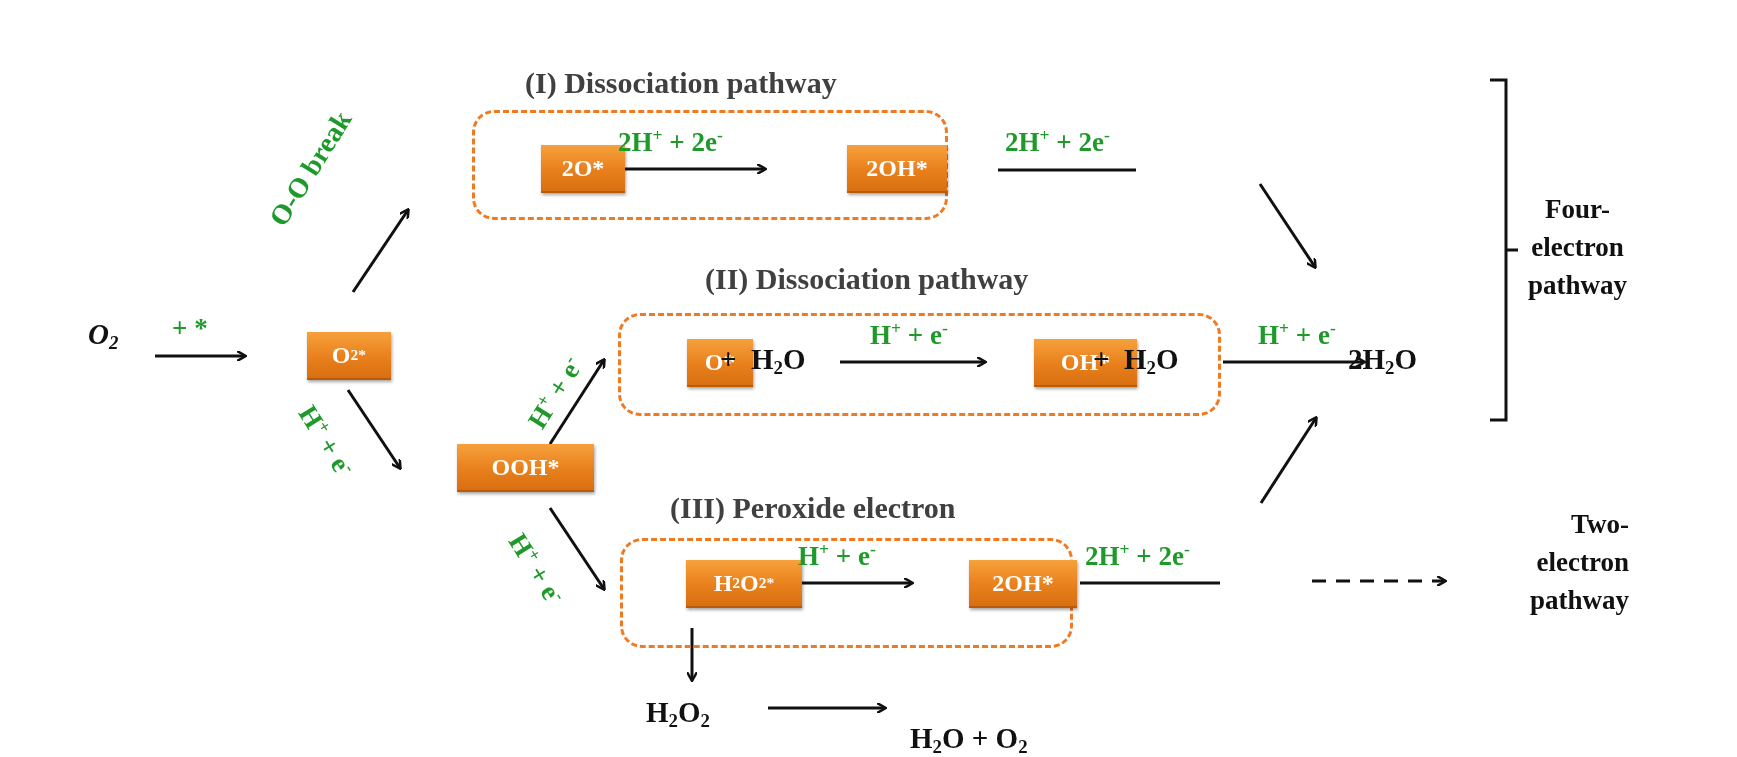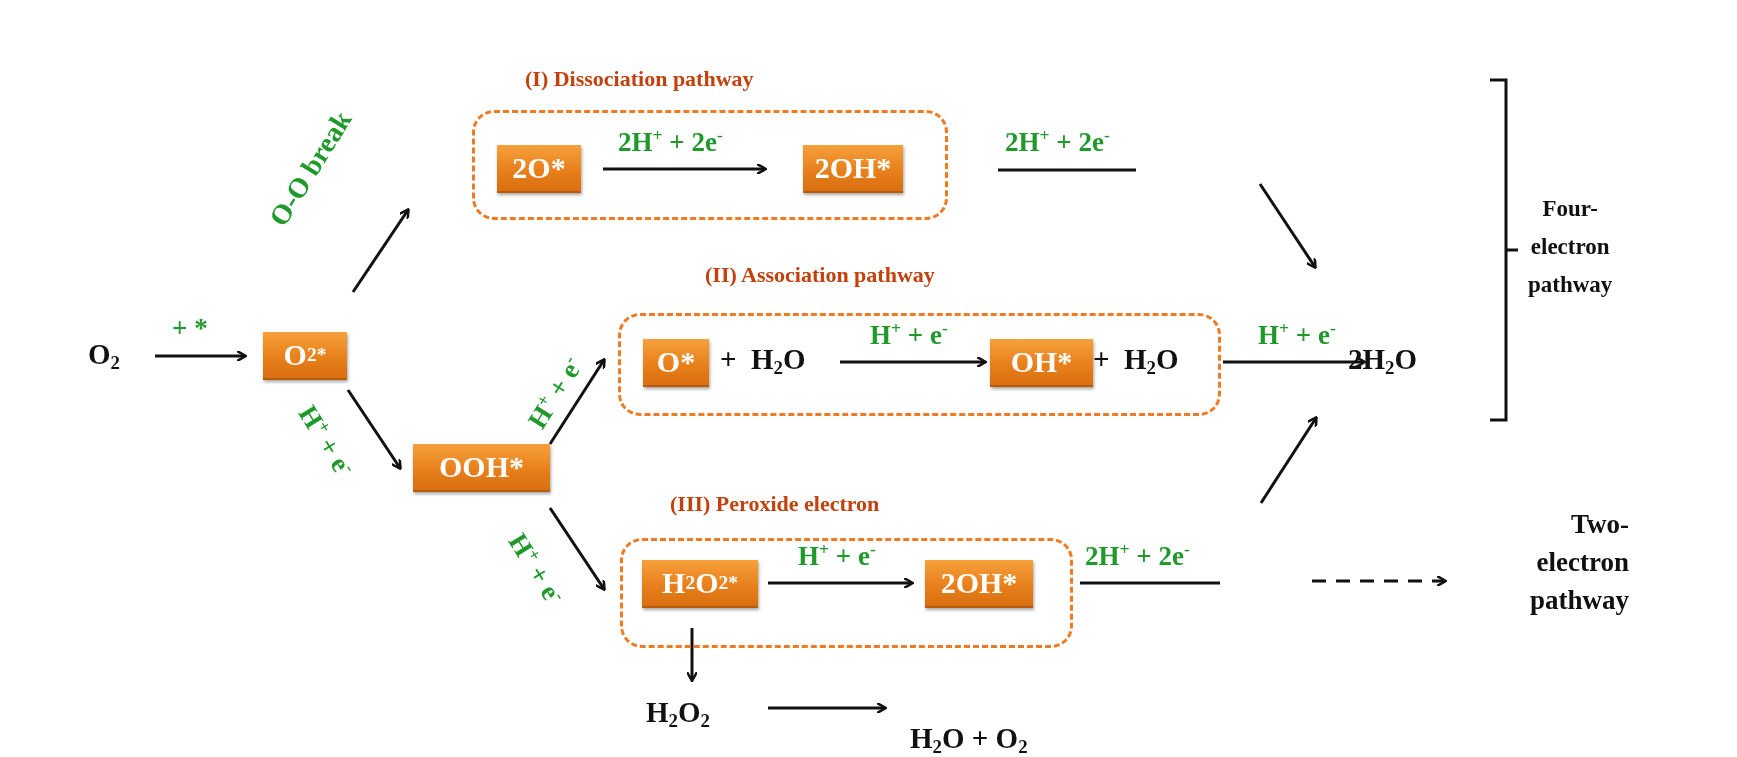--- a/index.html
+++ b/index.html
@@ -1,24 +1,24 @@
 <!DOCTYPE html>
 <html><head>
 <meta charset="utf-8">
 <style>
   html, body { margin: 0; padding: 0; background: #ffffff; }
   body { width: 1737px; height: 757px; position: relative; overflow: hidden;
          font-family: "Liberation Serif", "DejaVu Serif", serif; font-weight: bold; color: #111; }
   .abs { position: absolute; white-space: nowrap; }
   .black { color: #111; font-size: 29px; }
   .green { color: #1f9a2a; font-size: 27px; }
-  .title { color: #c2410c; font-size: 22px; }
+  .title { color: #404040; font-size: 30px; }
   .box { position: absolute; height: 46px; background: linear-gradient(#f6a13c, #e8801c 55%, #d96f10);
          border-bottom: 2px solid #b85c0c; box-shadow: 1px 2px 3px rgba(0,0,0,0.35);
-         color: #fff; font-size: 30px; display: flex; align-items: center; justify-content: center; }
+         color: #fff; font-size: 24px; display: flex; align-items: center; justify-content: center; margin-left: 44px; }
   .dash { position: absolute; border: 3px dashed #f07a22; border-radius: 22px; }
   sub { font-size: 0.65em; vertical-align: -0.25em; line-height: 0; }
   sup { font-size: 0.65em; vertical-align: 0.55em; line-height: 0; }
   svg#arrows { position: absolute; left: 0; top: 0; }
 </style>
 </head>
 <body>
 
 <svg id="arrows" width="1737" height="757" viewBox="0 0 1737 757">
   <defs>
@@ -41,28 +41,28 @@
     <line x1="768" y1="583" x2="912" y2="583" marker-end="url(#ah)"></line>
     <line x1="1080" y1="583" x2="1220" y2="583"></line>
     <line x1="692" y1="628" x2="692" y2="680" marker-end="url(#ah)"></line>
     <line x1="768" y1="708" x2="885" y2="708" marker-end="url(#ah)"></line>
     <line x1="1312" y1="581" x2="1445" y2="581" stroke-dasharray="14,10" marker-end="url(#ah)"></line>
     <path d="M1490,80 L1506,80 L1506,420 L1490,420 M1506,250 L1518,250"></path>
   </g>
 </svg>
 
 <div class="abs title" style="left:525px;top:66px;">(I)  Dissociation pathway</div>
-<div class="abs title" style="left:705px;top:262px;">(II)  Association pathway</div>
+<div class="abs title" style="left:705px;top:262px;">(II)  Dissociation pathway</div>
 <div class="abs title" style="left:670px;top:491px;">(III) Peroxide electron</div>
 
 <div class="dash" style="left:472px;top:110px;width:470px;height:104px;"></div>
 <div class="dash" style="left:618px;top:313px;width:597px;height:97px;"></div>
 <div class="dash" style="left:620px;top:538px;width:447px;height:104px;"></div>
 
-<div class="abs black" style="left:88px;top:338px;"><span>O</span><sub>2</sub></div>
+<div class="abs black" style="left:88px;top:318px;font-style:italic;"><span>O</span><sub>2</sub></div>
 <div class="abs green" style="left:172px;top:313px;">+ *</div>
 
 <div class="box" style="left:263px;top:332px;width:84px;">
     <span>O</span>
     <sub>2</sub>
     <sup>*</sup>
   </div>
 <div class="box" style="left:413px;top:444px;width:137px;">OOH*</div>
 <div class="box" style="left:497px;top:145px;width:84px;">2O*</div>
 <div class="box" style="left:803px;top:145px;width:100px;">2OH*</div>
@@ -82,21 +82,21 @@
 <div class="abs green" style="left:798px;top:541px;"><span>H</span><sup>+</sup> + e<sup>-</sup></div>
 <div class="abs green" style="left:1085px;top:541px;"><span>2H</span><sup>+</sup> + 2e<sup>-</sup></div>
 
 <div class="abs black" style="left:720px;top:343px;"><span>+</span>&nbsp; <span>H</span><sub>2</sub>O</div>
 <div class="abs black" style="left:1093px;top:343px;"><span>+</span>&nbsp; <span>H</span><sub>2</sub>O</div>
 
 <div class="abs black" style="left:1348px;top:343px;"><span>2H</span><sub>2</sub>O</div>
 <div class="abs black" style="left:646px;top:696px;"><span>H</span><sub>2</sub>O<sub>2</sub></div>
 <div class="abs black" style="left:910px;top:722px;"><span>H</span><sub>2</sub>O + O<sub>2</sub></div>
 
-<div class="abs black" style="left:1528px;top:190px;text-align:center;line-height:38px;font-size:23px;">
+<div class="abs black" style="left:1528px;top:190px;text-align:center;line-height:38px;font-size:27px;">
   <div>Four-</div>
   <div>electron</div>
   <div>pathway</div>
 </div>
 <div class="abs black" style="left:1530px;top:505px;text-align:right;line-height:38px;font-size:27px;">
   <div>Two-</div>
   <div>electron</div>
   <div>pathway</div>
 </div>
 

